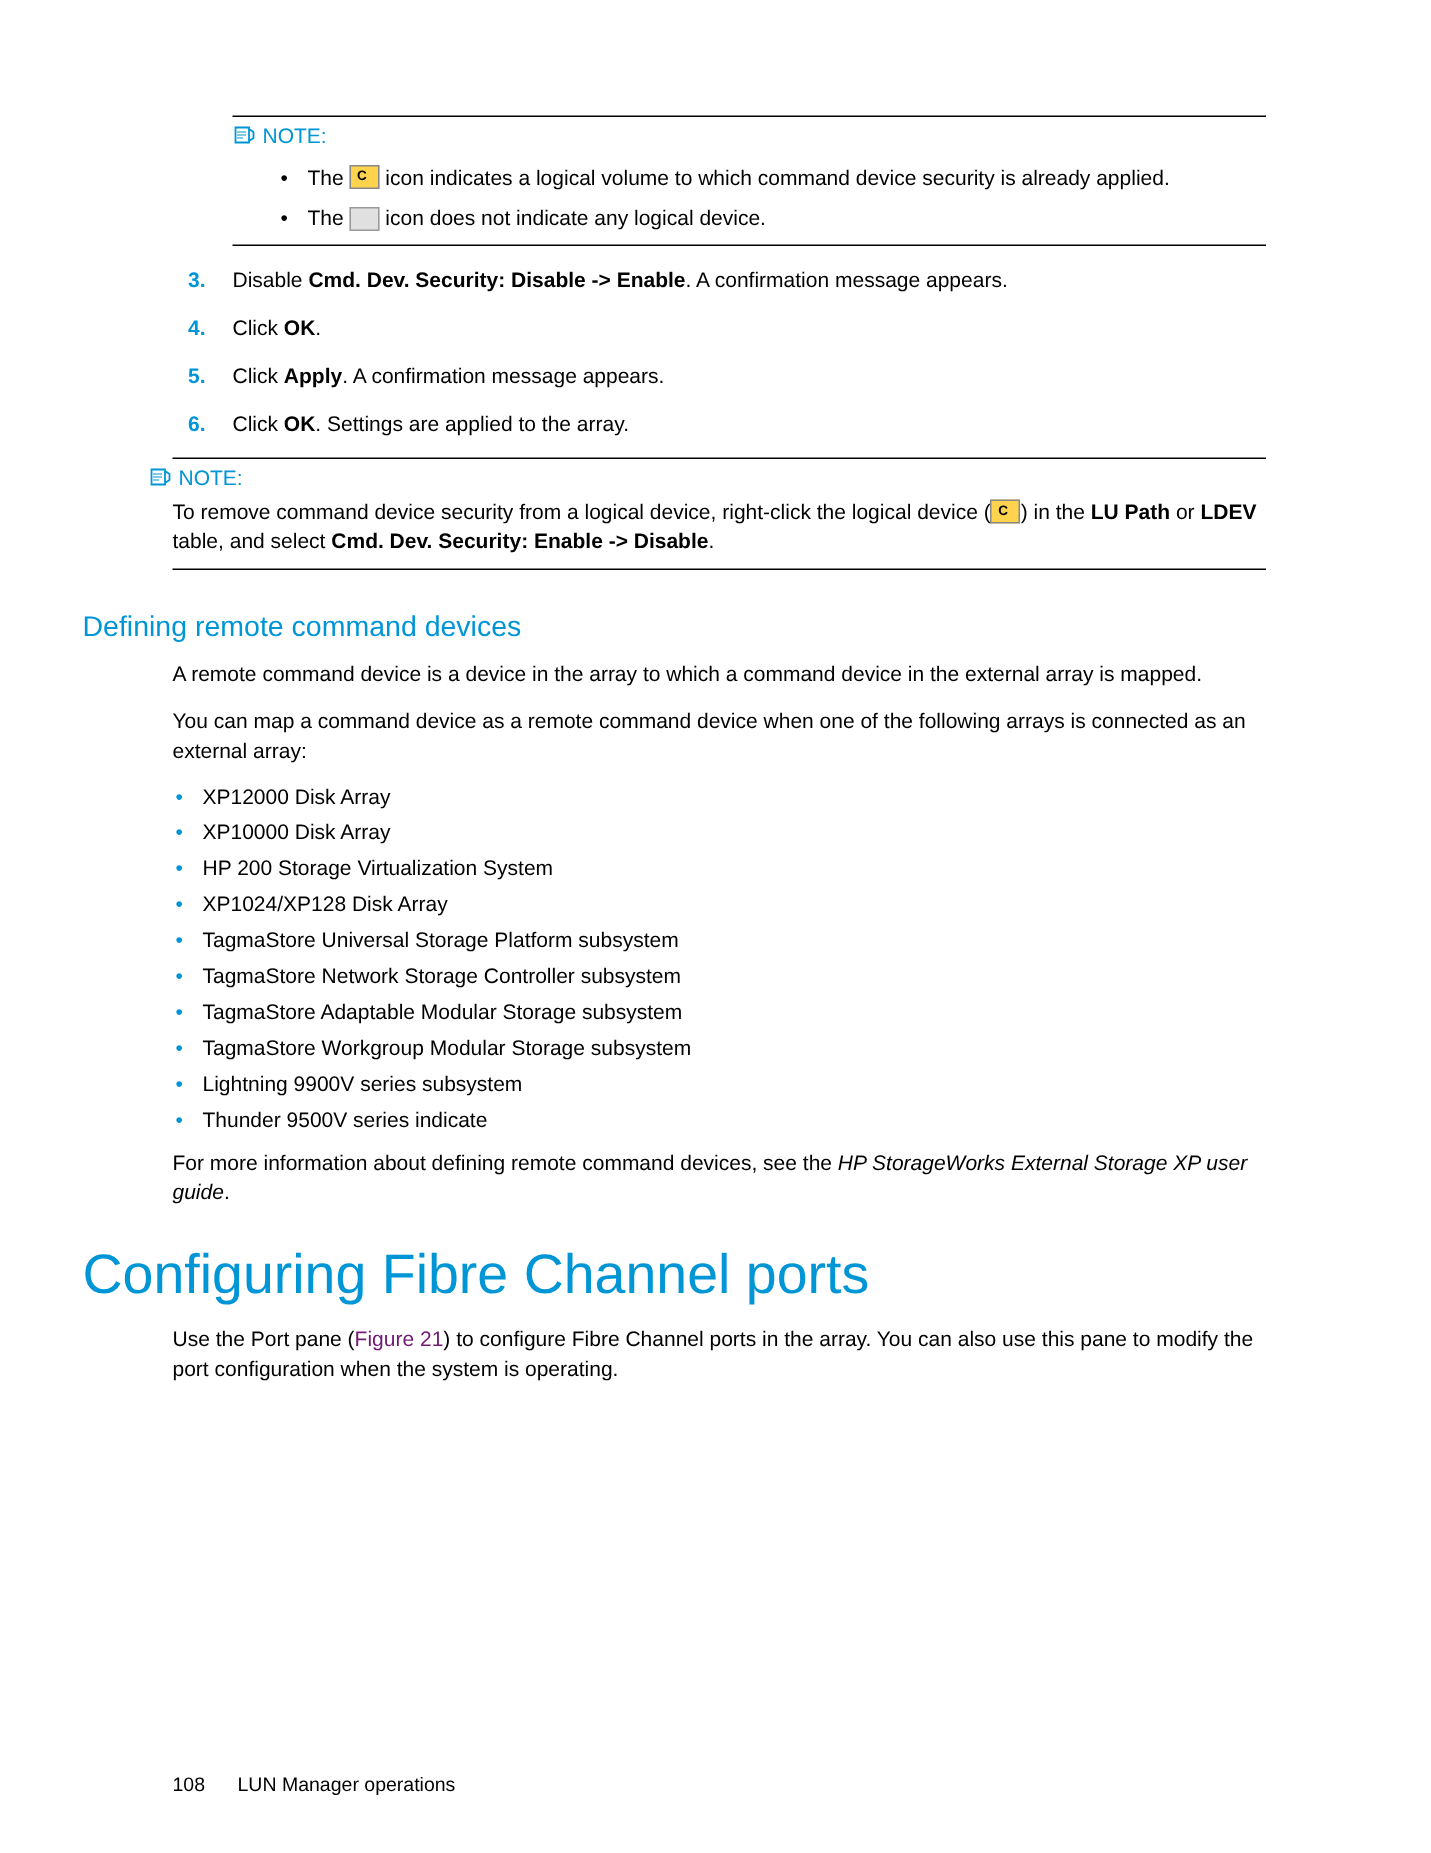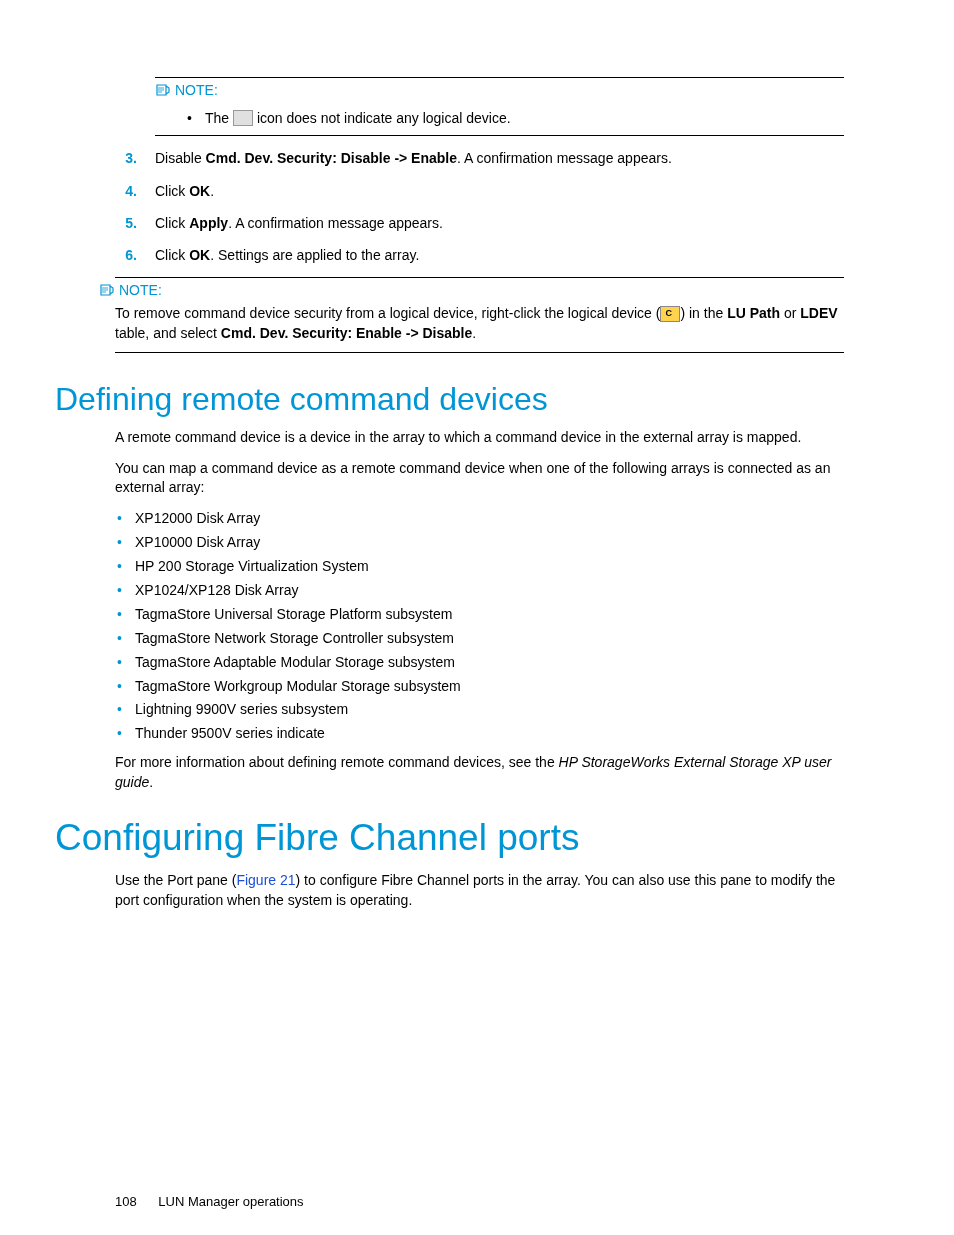--- a/index.html
+++ b/index.html
@@ -85,21 +85,21 @@
     margin-left: 0;
     margin-top: 10px;
   }
   .note-body {
     margin-left: 0;
     line-height: 1.4;
   }
   .h2 {
     color: #0096d6;
     font-weight: normal;
-    font-size: 32px;
+    font-size: 19px;
     margin: 28px 0 10px -60px;
   }
   .h1 {
     color: #0096d6;
     font-weight: normal;
     font-size: 37px;
     margin: 24px 0 12px -60px;
   }
   .para {
     line-height: 1.42;
@@ -117,24 +117,24 @@
     line-height: 1.35;
   }
   .item-list li::before {
     content: "•";
     position: absolute;
     left: 2px;
     top: 0;
     color: #0096d6;
   }
   .italic { font-style: italic; }
-  .link { color: #1d4ed8; }
+  .link { color: #701a75; }
   .footer {
     position: absolute;
-    bottom: 38px;
+    bottom: 50px;
     left: 115px;
     font-size: 13px;
   }
   .pgnum { margin-right: 18px; }
   .inline-icon {
     display: inline-block;
     vertical-align: middle;
     width: 18px;
     height: 14px;
     border: 1px solid #888;
@@ -171,20 +171,23 @@
     <div class="note-label">
       <span class="note-icon">
         <svg viewBox="0 0 16 14" width="16" height="14">
             <path d="M2 2h9v10H2z M11 3l3 2v4l-3 2" fill="none" stroke="#0096d6" stroke-width="1.2"></path>
             <path d="M3 5h6M3 7h6M3 9h4" stroke="#0096d6" stroke-width="0.8"></path>
           </svg>
       </span>
       <span>NOTE:</span>
     </div>
     <ul class="note-bullets">
+      <li>
+        <span>The </span><span class="inline-icon security"></span><span> icon indicates a logical volume to which command device security is already applied.</span>
+      </li>
       <li>
         <span>The </span><span class="inline-icon blank"></span><span> icon does not indicate any logical device.</span>
       </li>
     </ul>
     <hr class="note-hr">
   </div>
 
   <ol class="ol-steps">
     <li>
       <span class="num">3.</span>

